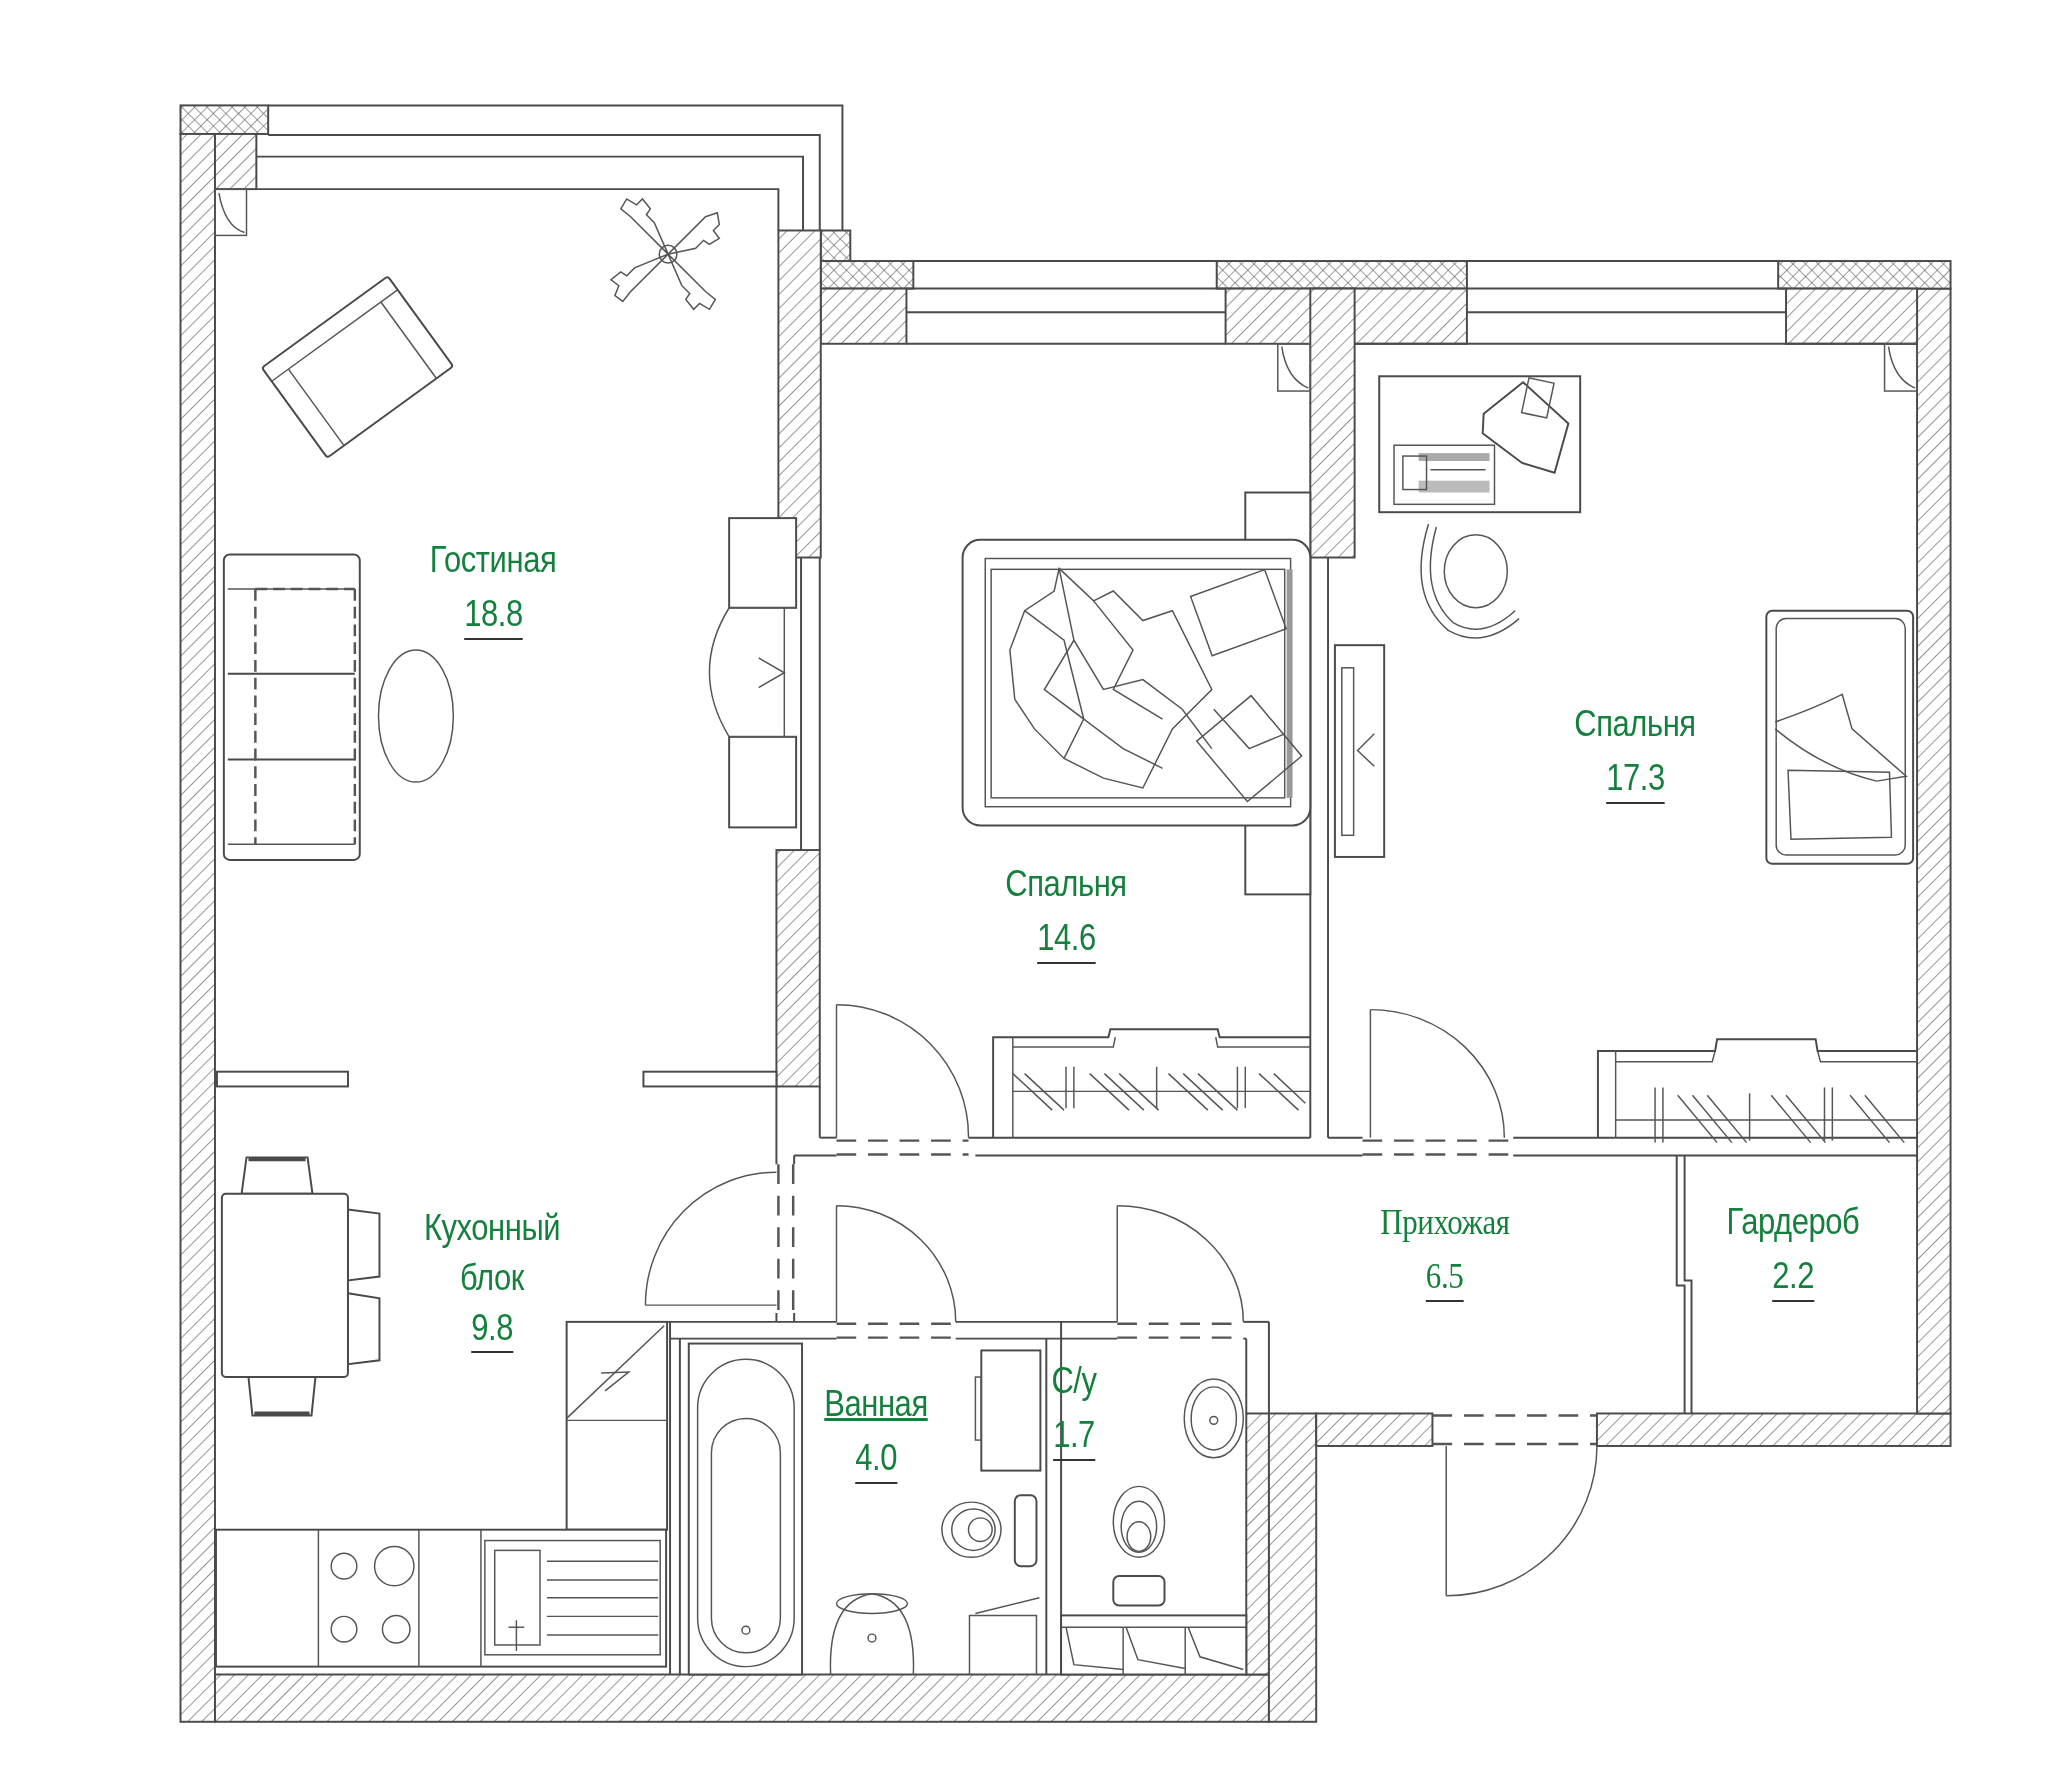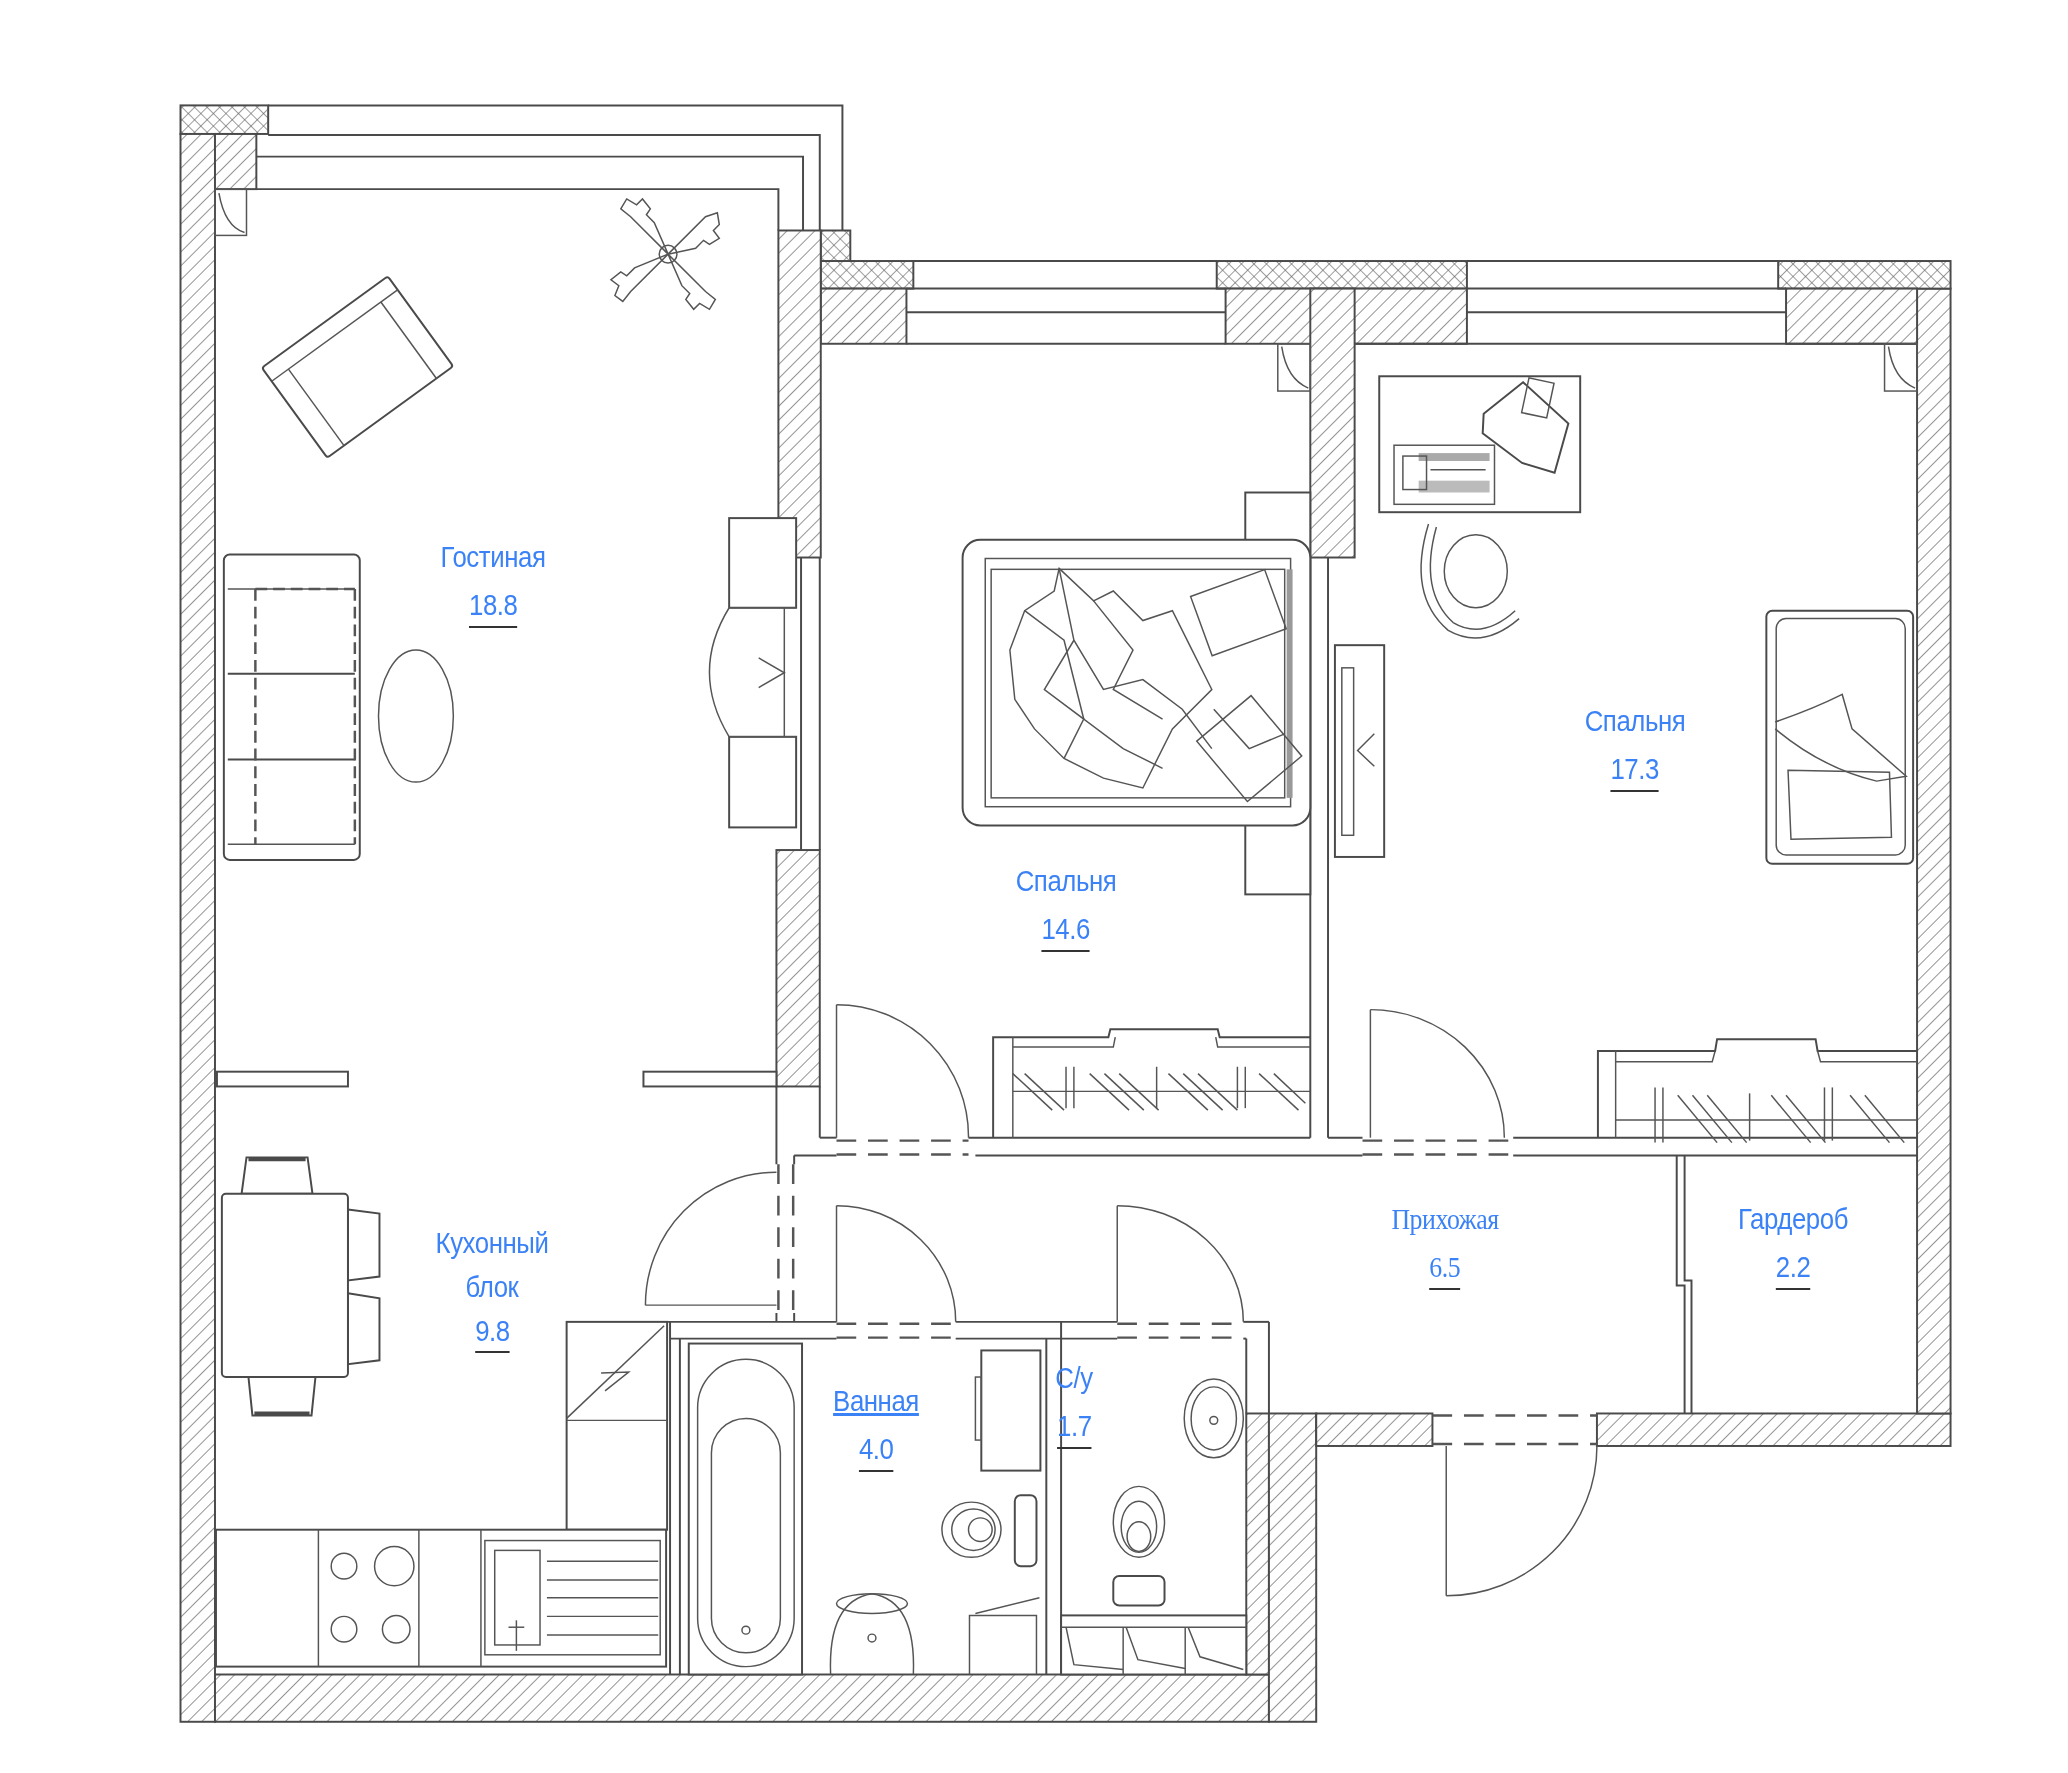--- a/index.html
+++ b/index.html
@@ -6,21 +6,21 @@
   body { width: 2069px; height: 1773px; position: relative; overflow: hidden;
          font-family: "Liberation Sans", "DejaVu Sans", sans-serif; }
   #plan { position: absolute; left: 0; top: 0; width: 2069px; height: 1773px; }
   .ln { stroke: #4a4a4a; stroke-width: 2; fill: none; }
   .ln1 { stroke: #555; stroke-width: 1.5; fill: none; }
   .wall { fill: url(#hatch); stroke: #4a4a4a; stroke-width: 2; }
   .xwall { fill: url(#xhatch); stroke: #4a4a4a; stroke-width: 2; }
   .furn { fill: #fff; stroke: #4a4a4a; stroke-width: 2; }
   .dash { stroke: #555; stroke-width: 2.5; stroke-dasharray: 20 12; fill: none; }
   .room-label { position: absolute; transform: translateX(-50%); text-align: center;
-                color: #3b82f6; font-size: 30px; line-height: 1; white-space: nowrap;
+                color: #15803d; font-size: 36px; line-height: 1; white-space: nowrap;
                 letter-spacing: -0.5px; transform-origin: center; }
   .room-label .name { display: block; transform: scaleX(0.86); }
   .room-label .area { display: inline-block; margin-top: 17.7px; padding-bottom: 5.9px;
                       border-bottom: 2.5px solid #333; transform: scaleX(0.86); }
   .room-label .line { display: block; transform: scaleX(0.86); margin-bottom: 13.8px; }
 </style>
 </head>
 <body>
 
 <svg id="plan" viewBox="0 0 2100 1800" xmlns="http://www.w3.org/2000/svg">
@@ -410,21 +410,21 @@
 <div class="room-label" style="left:1066px; top:866px;">
   <span class="name">Спальня</span>
   <span class="area">14.6</span>
 </div>
 
 <div class="room-label" style="left:1635px; top:706px;">
   <span class="name">Спальня</span>
   <span class="area">17.3</span>
 </div>
 
-<div class="room-label" style="left:492px; top:1210px;margin-top:18px;">
+<div class="room-label" style="left:492px; top:1210px;">
   <span class="line">Кухонный</span>
   <span class="name">блок</span>
   <span class="area" style="margin-top:13.8px;">9.8</span>
 </div>
 
 <div class="room-label" style="left:876px; top:1386px;text-decoration:underline;">
   <span class="name">Ванная</span>
   <span class="area">4.0</span>
 </div>
 

